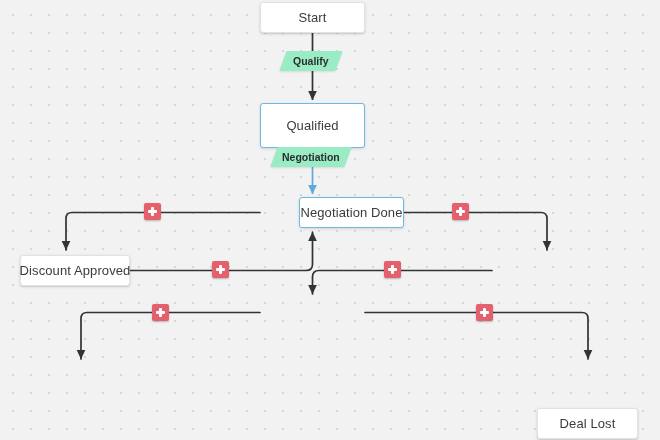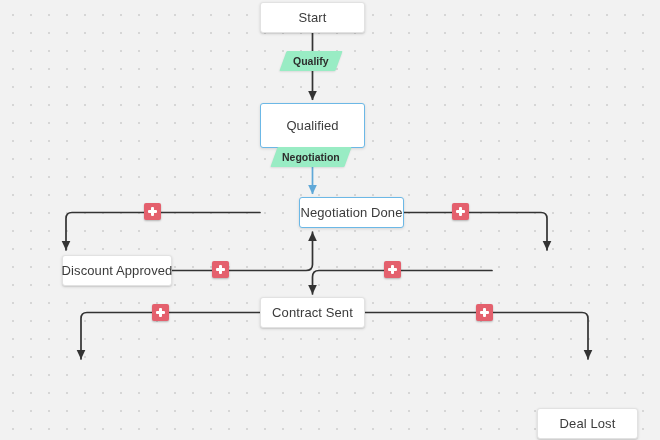--- a/index.html
+++ b/index.html
@@ -127,25 +127,22 @@
 
   <div class="node" id="n-start" style="left: 260px; top: 2px; width: 105px; height: 31px;">
     <span>Start</span>
   </div>
   <div class="node selected" id="n-qualified" style="left: 260px; top: 103px; width: 105px; height: 45px;">
     <span>Qualified</span>
   </div>
   <div class="node selected" id="n-negdone" style="left: 260px; top: 197px; width: 105px; height: 31px; margin-left: 39px;">
     <span>Negotiation Done</span>
   </div>
-  <div class="node" id="n-discappr" style="left: 20px; top: 255px; width: 110px; height: 31px; margin-left: 42px;">
+  <div class="node" id="n-discappr" style="left: 20px; top: 255px; width: 110px; height: 31px;">
     <span>Discount Approved</span>
-  </div>
-  <div class="node" id="n-contract" style="left: 260px; top: 297px; width: 105px; height: 31px;">
-    <span>Contract Sent</span>
   </div>
   <div class="node" id="n-deallost" style="left: 537px; top: 364px; width: 101px; height: 31px; margin-top: 44px;">
     <span>Deal Lost</span>
   </div>
 
   <div class="transition" id="t-qualify" style="left: 283px; top: 51px; width: 56px;">
     <span>Qualify</span>
   </div>
   <div class="transition" id="t-negotiation" style="left: 274px; top: 147px; width: 74px;">
     <span>Negotiation</span>

